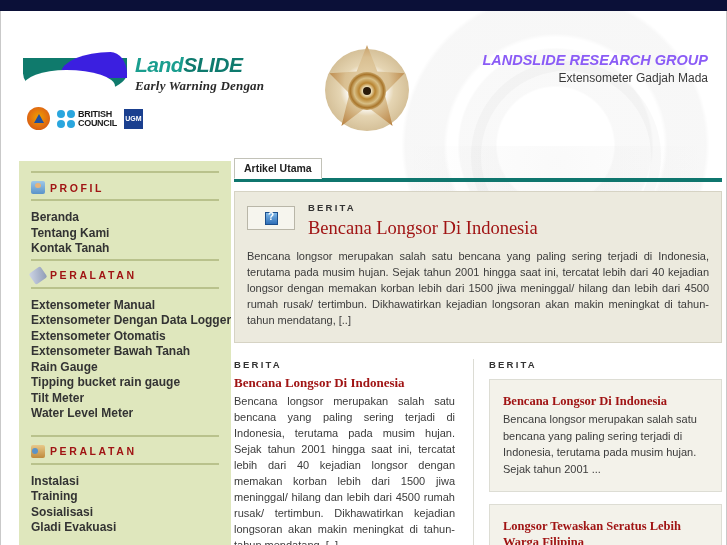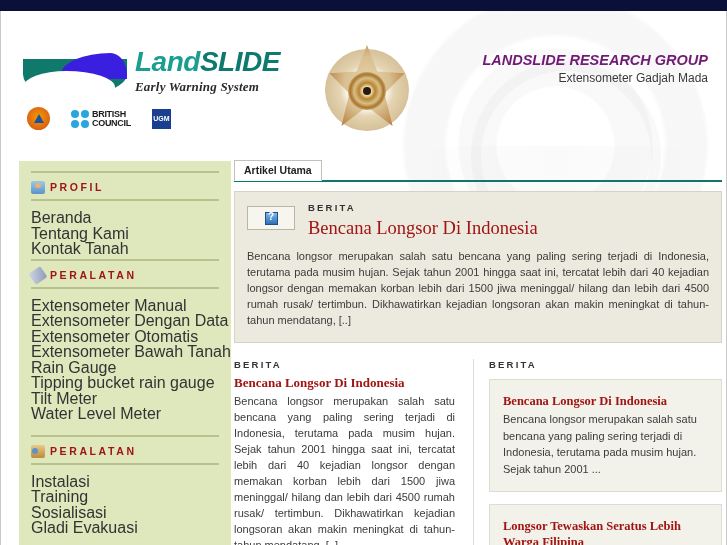--- a/index.html
+++ b/index.html
@@ -76,25 +76,25 @@
     border-top-left-radius: 60px 26px;
     border-top-right-radius: 20px 26px;
   }
   .swoosh .cut {
     position: absolute; left: 0px; top: 22px; width: 92px; height: 30px;
     background: #ffffff;
     border-top-left-radius: 80px 30px;
     border-top-right-radius: 90px 30px;
   }
   .wordmark { margin-left: 8px; padding-bottom: 2px; }
-  .wm-main { font-size: 28px; font-weight: bold; font-style: italic; color: #1a9e8f; letter-spacing: -0.5px; line-height: 1; }
+  .wm-main { font-size: 21px; font-weight: bold; font-style: italic; color: #1a9e8f; letter-spacing: -0.5px; line-height: 1; }
   .wm-main .dark { color: #0e7a6e; }
   .wm-tag { font-family: "Liberation Serif", serif; font-size: 13px; font-style: italic; font-weight: bold; color: #2a2a2a; margin-top: 3px; letter-spacing: 0.2px; }
 
-  .partners { position: absolute; left: 26px; top: 96px; display: flex; align-items: center; gap: 21px; }
+  .partners { position: absolute; left: 26px; top: 96px; display: flex; align-items: center; gap: 7px; }
   .p-bnpb { width: 23px; height: 23px; border-radius: 50%; background: radial-gradient(circle at 50% 45%, #f0a000 0%, #e06a12 60%, #c44a0a 100%); display:flex; align-items:center; justify-content:center; }
   .p-bnpb i { display:block; width:0; height:0; border-left:5px solid transparent; border-right:5px solid transparent; border-bottom:9px solid #1d4fa0; }
   .p-bc { display: flex; align-items: center; gap: 3px; }
   .bc-dots { display: grid; grid-template-columns: 8px 8px; grid-template-rows: 8px 8px; gap: 2px; }
   .bc-dots b { display: block; width: 8px; height: 8px; border-radius: 50%; background: #2aa6de; }
   .bc-text { font-size: 9px; font-weight: bold; line-height: 9px; color: #1b1b1b; letter-spacing: -0.3px; }
   .p-ugm { width: 19px; height: 20px; background: #1a3f8f; color: #fff; font-size: 7px; font-weight: bold; display:flex; align-items:center; justify-content:center; }
 
   .seal { position: absolute; left: 318px; top: 24px; width: 96px; height: 108px; }
   .seal .star {
@@ -107,43 +107,43 @@
     background: radial-gradient(ellipse at 50% 50%, rgba(235,221,191,0.0) 30%, rgba(228,211,175,0.95) 45%, rgba(209,186,142,0.9) 70%, rgba(255,255,255,0) 78%);
     border-radius: 50%;
   }
   .seal .ring {
     position:absolute; left:29px; top:37px; width:38px; height:38px; border-radius:50%;
     background: radial-gradient(circle at 50% 50%, #ffffff 0%, #e6d4a8 18%, #b8832f 30%, #d8bf86 48%, #a9762c 62%, #e2cc9a 78%, #8d5f22 100%);
   }
   .seal .ring::after { content:""; position:absolute; left:15px; top:15px; width:8px; height:8px; border-radius:50%; background:#2a1a0a; }
 
   .org { position: absolute; left: 443px; top: 41px; width: 264px; text-align: right; }
-  .org-title { font-size: 14.5px; font-weight: bold; font-style: italic; color: #701a75; letter-spacing: 0px; }
+  .org-title { font-size: 14.5px; font-weight: bold; font-style: italic; color: #8b5cf6; letter-spacing: 0px; }
   .org-sub { font-size: 12px; color: #3a3a3a; margin-top: 3px; }
 
   
   .sidebar { position: absolute; left: 18px; top: 150px; width: 212px; }
   .side-box { background: #dfe7bd; padding: 8px 12px 14px 12px; }
   .sect-rule { height: 2px; background: #b9c28c; margin: 2px 0 7px 0; }
-  .sect-head { display: flex; gap: 5px; padding: 1px 0 4px 0; }
+  .sect-head { display: flex; align-items: center; gap: 5px; padding: 1px 0 4px 0; }
   .sect-title { font-size: 10.5px; font-weight: bold; color: #a01414; letter-spacing: 2.6px; }
   .sect-rule2 { height: 2px; background: #b9c28c; margin: 1px 0 9px 0; }
   .ico { width: 14px; height: 13px; position: relative; flex: none; }
   .ico-profile { background: linear-gradient(#9ec8e8,#5a93c9); border-radius: 2px; }
   .ico-profile::after { content:""; position:absolute; left:4px; top:2px; width:6px; height:5px; border-radius:50%; background:#e8b47a; }
   .ico-tool { background: linear-gradient(120deg,#cfd6e6,#8d9ab5); border-radius: 2px; transform: rotate(-35deg); }
   .ico-act { background: linear-gradient(#e8c98a,#bf8a3c); border-radius: 2px; }
   .ico-act::after { content:""; position:absolute; left:1px; top:3px; width:6px; height:6px; border-radius:50%; background:#5a93c9; }
   .side-list { list-style: none; }
-  .side-list li { font-size: 16px; color: #333333; line-height: 15.5px; padding: 0; white-space: nowrap; }
+  .side-list li { font-size: 12px; color: #333333; line-height: 15.5px; padding: 0; white-space: nowrap; font-weight: bold; }
 
   
   .content { position: absolute; left: 233px; top: 152px; width: 488px; }
 
-  .tabs { display: flex; align-items: flex-end; height: 19px; border-bottom: 2px solid #0f766e; }
+  .tabs { display: flex; align-items: flex-end; height: 19px; border-bottom: 4px solid #0f766e; }
   .tab { font-size: 10.5px; font-weight: bold; color: #333; padding: 3px 9px 3px 9px; line-height: 13px; border: 1px solid #c2c2b8; border-bottom: none; background: #e6e3d6; margin-right: 2px; }
   .tab.active { background: #ffffff; border-bottom: 1px solid #ffffff; margin-bottom: -1px; color: #222; }
 
   .feature { margin-top: 9px; border: 1px solid #d6d3c4; background: #eceade; padding: 10px 12px 14px 12px; }
   .feature-top { display: flex; align-items: flex-start; gap: 13px; }
   .thumb { width: 48px; height: 24px; border: 1px solid #b9b6a8; background: #f6f5ee; display: flex; align-items: center; justify-content: center; flex: none; margin-top: 4px; }
   .thumb .brokenimg { width: 13px; height: 13px; background: linear-gradient(#7fb8e8,#2f6fb8); border: 1px solid #1c4f8c; position: relative; }
   .thumb .brokenimg::after { content:"?"; position:absolute; left:0; right:0; top:-2px; font-size:10px; font-weight:bold; color:#fff; text-align:center; }
   .kicker { font-size: 9.5px; font-weight: bold; color: #333; letter-spacing: 2.2px; }
   .feature-title { font-family: "Liberation Serif", serif; font-size: 18.5px; color: #a01414; margin-top: 4px; line-height: 22px; }
@@ -177,21 +177,21 @@
     <div class="brand">
       <div class="swoosh">
         <div class="teal"></div>
         <div class="blue"></div>
         <div class="cut"></div>
       </div>
       <div class="wordmark">
         <div class="wm-main">
           <span>Land</span><span class="dark">SLIDE</span>
         </div>
-        <div class="wm-tag">Early Warning System</div>
+        <div class="wm-tag">Early Warning Dengan</div>
       </div>
     </div>
 
     <div class="partners">
       <div class="p-bnpb">
           <i></i>
         </div>
       <div class="p-bc">
         <div class="bc-dots">
             <b></b>

